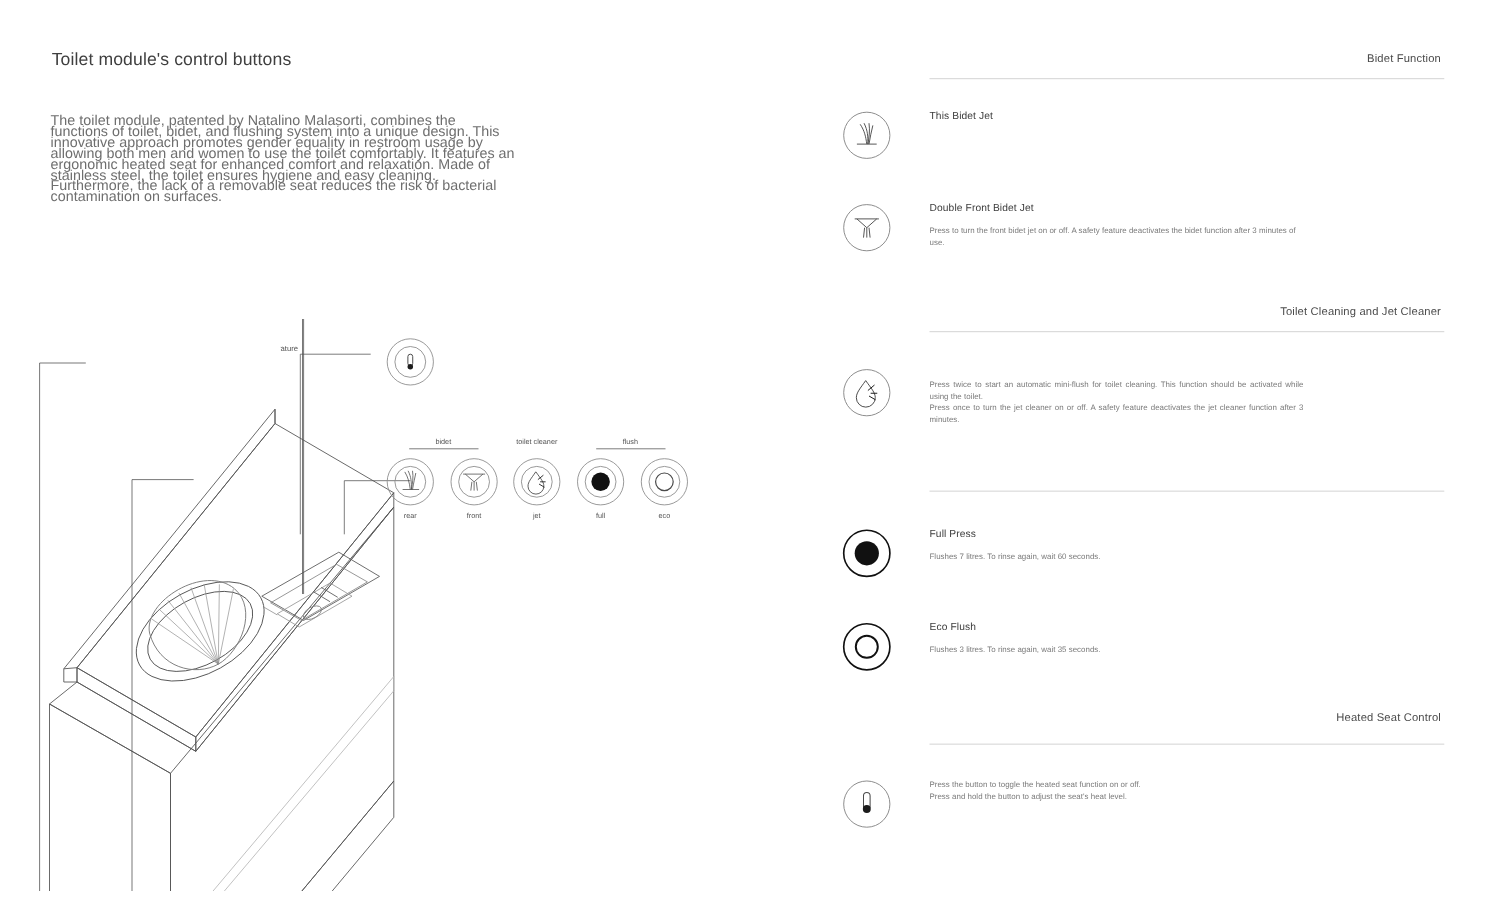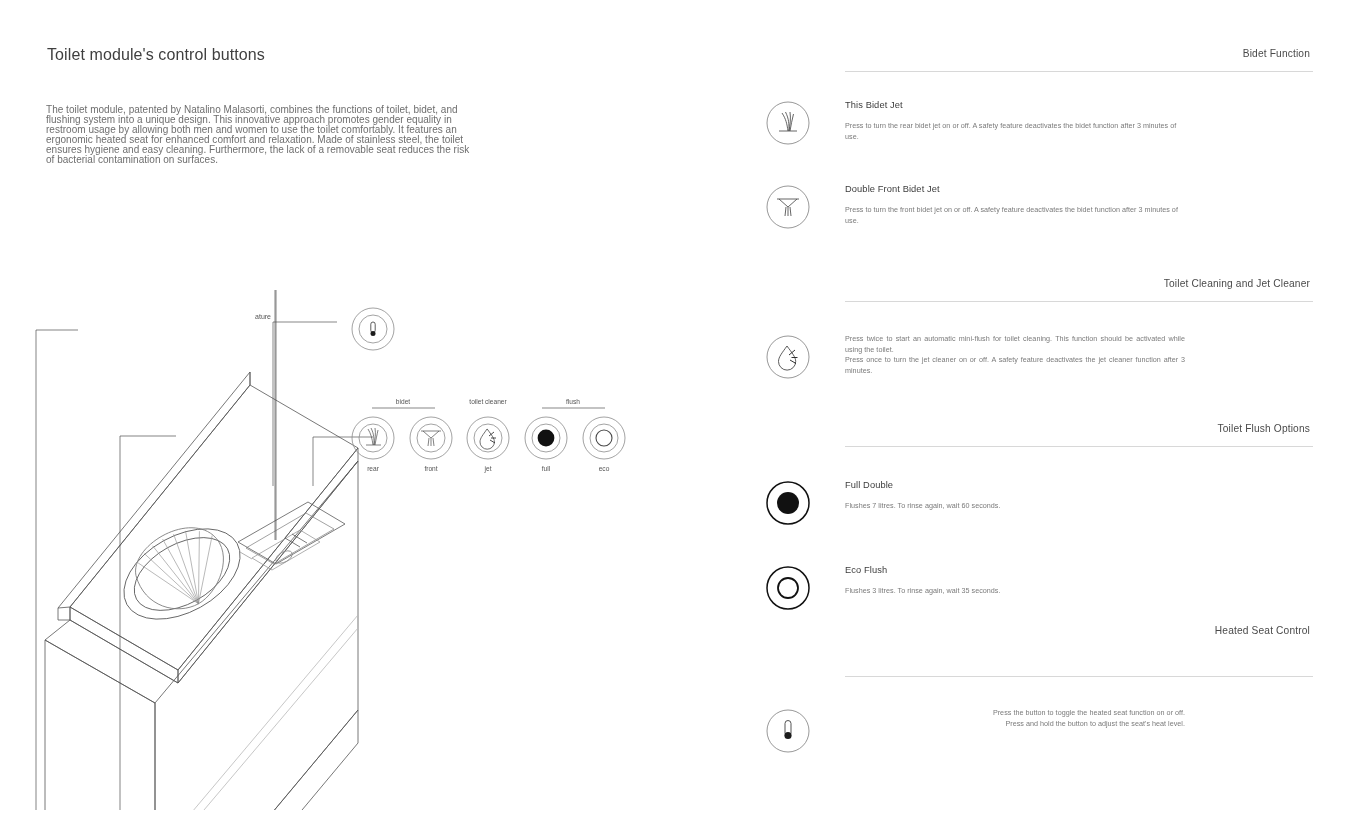--- a/index.html
+++ b/index.html
@@ -14,21 +14,21 @@
   .page{position:absolute;inset:0;}
 
   
   .doc-title{
     position:absolute;left:47px;top:46px;
     font-size:16px;font-weight:400;color:#3f3f3f;
     letter-spacing:.1px;white-space:nowrap;
   }
   .intro{
     position:absolute;left:46px;top:105px;width:424px;
-    font-size:10px;line-height:9.9px;color:#6e6e6e;
+    font-size:13px;line-height:9.9px;color:#6e6e6e;
     letter-spacing:.02px;
   }
 
   
   .iso{position:absolute;left:0px;top:290px;width:700px;height:520px;}
 
   
   .panel{position:absolute;left:740px;top:0;width:616px;height:697px;}
 
   .sec-head{
@@ -43,23 +43,23 @@
 
   .row{position:absolute;left:0;width:616px;}
   .row .ico{position:absolute;left:25px;top:0;width:46px;height:46px;}
   .row .txtwrap{position:absolute;left:105px;top:0;width:340px;}
   .row .rtitle{
     font-size:9.3px;color:#3c3c3c;letter-spacing:.1px;margin:0 0 11px 0;
   }
   .row .rbody{
     font-size:7.2px;line-height:10.5px;color:#7a7a7a;letter-spacing:.02px;margin:0;
   }
-  .row .rbody.justify{text-align:justify;}
-
-  .notitle .rbody{margin-top:0;text-align:right;}
+  .row .rbody.justify{text-align:justify;margin-top:11px;}
+
+  .notitle .rbody{margin-top:0;}
 </style>
 </head>
 <body>
 
 <div class="page">
 
   <div class="doc-title">Toilet module's control buttons</div>
   <div class="intro">The toilet module, patented by Natalino Malasorti, combines the functions of toilet, bidet, and flushing system into a unique design. This innovative approach promotes gender equality in restroom usage by allowing both men and women to use the toilet comfortably. It features an ergonomic heated seat for enhanced comfort and relaxation. Made of stainless steel, the toilet ensures hygiene and easy cleaning. Furthermore, the lack of a removable seat reduces the risk of bacterial contamination on surfaces.</div>
 
   <svg class="iso" viewBox="0 0 700 520">
@@ -228,21 +228,20 @@
         <g stroke="#4a4a4a" stroke-width="0.85" fill="none">
           <path d="M17 13 C21 19 22 24 23 31"></path>
           <path d="M20.5 12 C24 19 24 24 24 31"></path>
           <path d="M25 12 C26 19 25 25 24 31"></path>
           <path d="M28.5 14 C27 20 26 25 25 31"></path>
           <path d="M14 31 L32 31"></path>
         </g>
       </svg>
       <div class="txtwrap">
         <div class="rtitle">This Bidet Jet</div>
-        <div class="rbody">Press to turn the rear bidet jet on or off. A safety feature deactivates the bidet function after 3 minutes of use.</div>
       </div>
     </div>
 
     <div class="row" style="top:184px">
       <svg class="ico" viewBox="0 0 46 46">
         <circle cx="23" cy="23" r="21" fill="none" stroke="#8c8c8c" stroke-width="0.9"></circle>
         <g stroke="#4a4a4a" stroke-width="0.85" fill="none">
           <path d="M14 15 L23 23 L32 15"></path>
           <path d="M12 15 L34 15"></path>
           <path d="M21 23 L20 32"></path>
@@ -268,46 +267,45 @@
             <path d="M26.5 23.5 L32.5 23.5"></path>
             <path d="M25 26 L31 29.5"></path>
         </g>
       </svg>
       <div class="txtwrap">
         <div class="rbody justify" style="white-space:pre-line">Press twice to start an automatic mini-flush for toilet cleaning. This function should be activated while using the toilet.
 Press once to turn the jet cleaner on or off. A safety feature deactivates the jet cleaner function after 3 minutes.</div>
       </div>
     </div>
 
-    <div class="sec-head" style="top:423px">Toilet Flush Options</div>
     <div class="sec-rule" style="top:446px"></div>
 
     <div class="row" style="top:480px">
       <svg class="ico" viewBox="0 0 46 46">
         <circle cx="23" cy="23" r="21" fill="none" stroke="#111" stroke-width="1.5"></circle>
         <circle cx="23" cy="23" r="11" fill="#111"></circle>
       </svg>
       <div class="txtwrap">
-        <div class="rtitle">Full Double</div>
+        <div class="rtitle">Full Press</div>
         <div class="rbody">Flushes 7 litres. To rinse again, wait 60 seconds.</div>
       </div>
     </div>
 
     <div class="row" style="top:565px">
       <svg class="ico" viewBox="0 0 46 46">
         <circle cx="23" cy="23" r="21" fill="none" stroke="#111" stroke-width="1.5"></circle>
         <circle cx="23" cy="23" r="10" fill="none" stroke="#111" stroke-width="1.8"></circle>
       </svg>
       <div class="txtwrap">
         <div class="rtitle">Eco Flush</div>
         <div class="rbody">Flushes 3 litres. To rinse again, wait 35 seconds.</div>
       </div>
     </div>
 
-    <div class="sec-head" style="top:625px">Heated Seat Control</div>
+    <div class="sec-head" style="top:647px">Heated Seat Control</div>
     <div class="sec-rule" style="top:676px"></div>
 
     <div class="row notitle" style="top:708px">
       <svg class="ico" viewBox="0 0 46 46">
         <circle cx="23" cy="23" r="21" fill="none" stroke="#8c8c8c" stroke-width="0.9"></circle>
         <path d="M23 12.5 a3 3 0 0 1 3 3 v9.5 a3 3 0 0 1 -6 0 v-9.5 a3 3 0 0 1 3 -3 z" fill="none" stroke="#4a4a4a" stroke-width="0.95"></path>
         <circle cx="23" cy="27.5" r="3.6" fill="#1c1c1c"></circle>
       </svg>
       <div class="txtwrap">
         <div class="rbody" style="white-space:pre-line">Press the button to toggle the heated seat function on or off.

